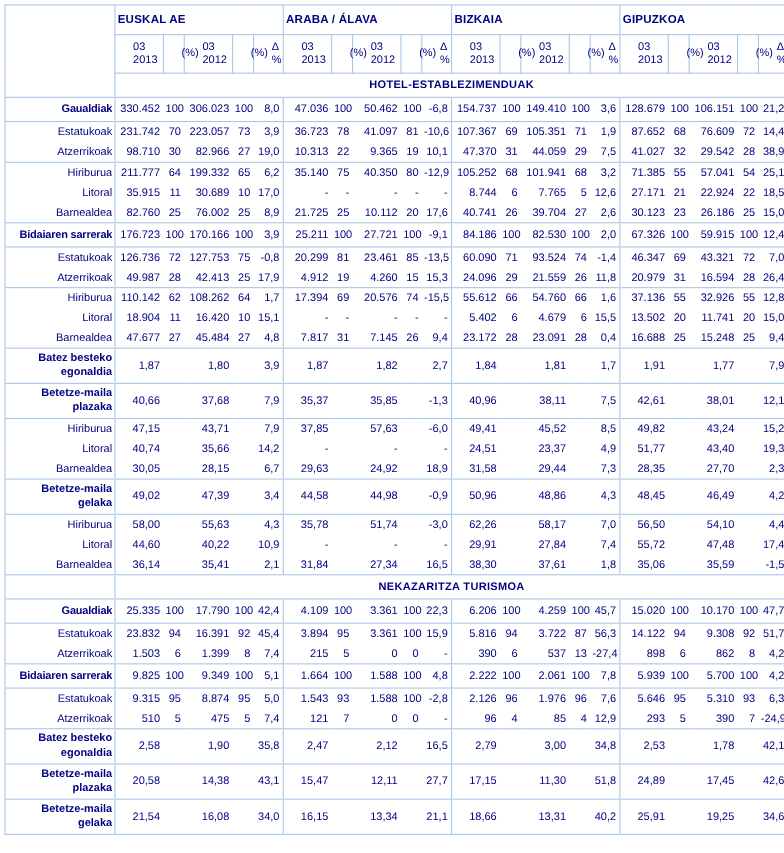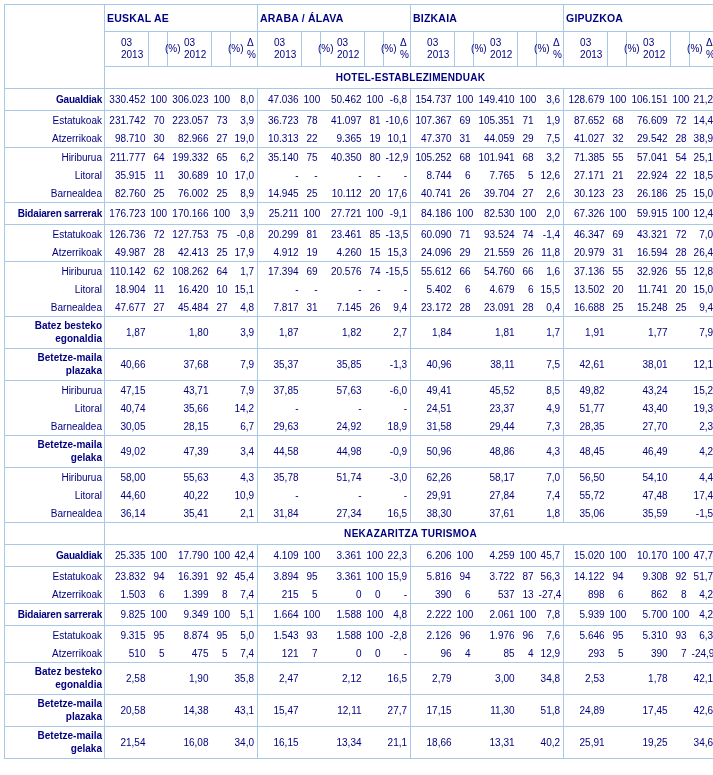--- a/index.html
+++ b/index.html
@@ -205,21 +205,21 @@
           <td class="num">22</td>
           <td class="num">18,5</td>
         </tr>
         <tr class="sub">
           <td class="lbl">Barnealdea</td>
           <td class="num gs">82.760</td>
           <td class="num">25</td>
           <td class="num">76.002</td>
           <td class="num">25</td>
           <td class="num">8,9</td>
-          <td class="num gs">14.945</td>
+          <td class="num gs">21.725</td>
           <td class="num">25</td>
           <td class="num">10.112</td>
           <td class="num">20</td>
           <td class="num">17,6</td>
           <td class="num gs">40.741</td>
           <td class="num">26</td>
           <td class="num">39.704</td>
           <td class="num">27</td>
           <td class="num">2,6</td>
           <td class="num gs">30.123</td>

